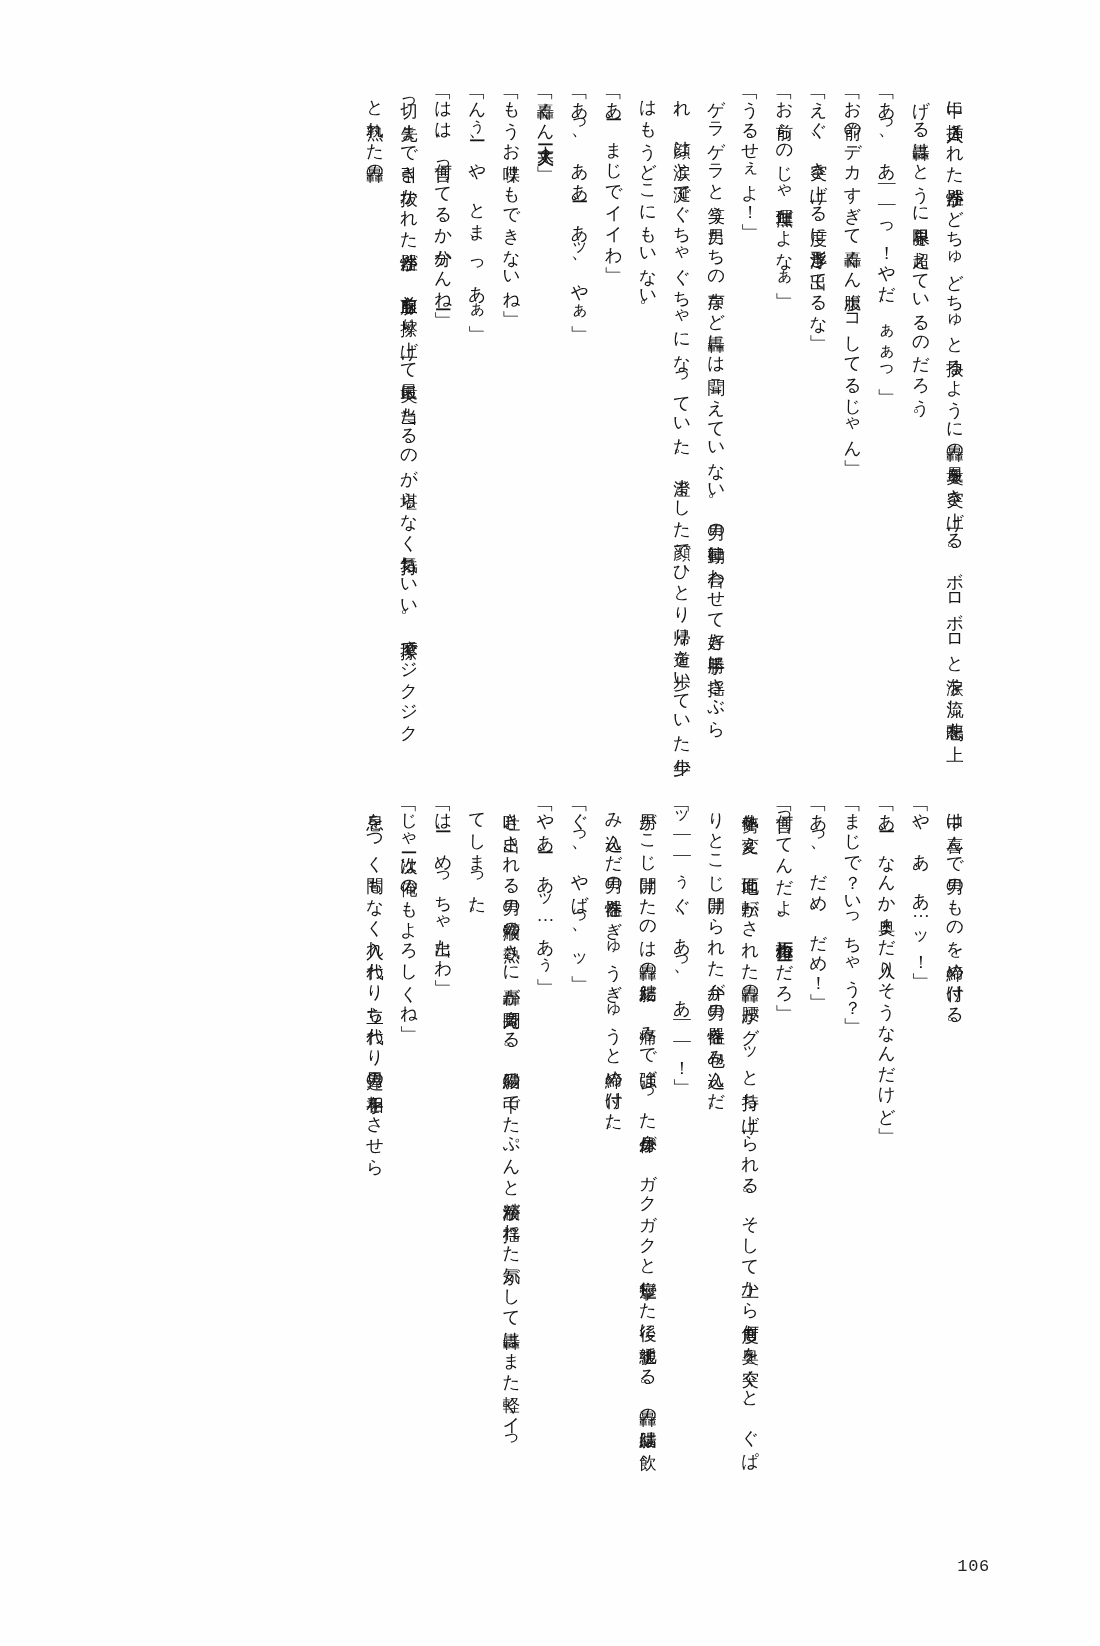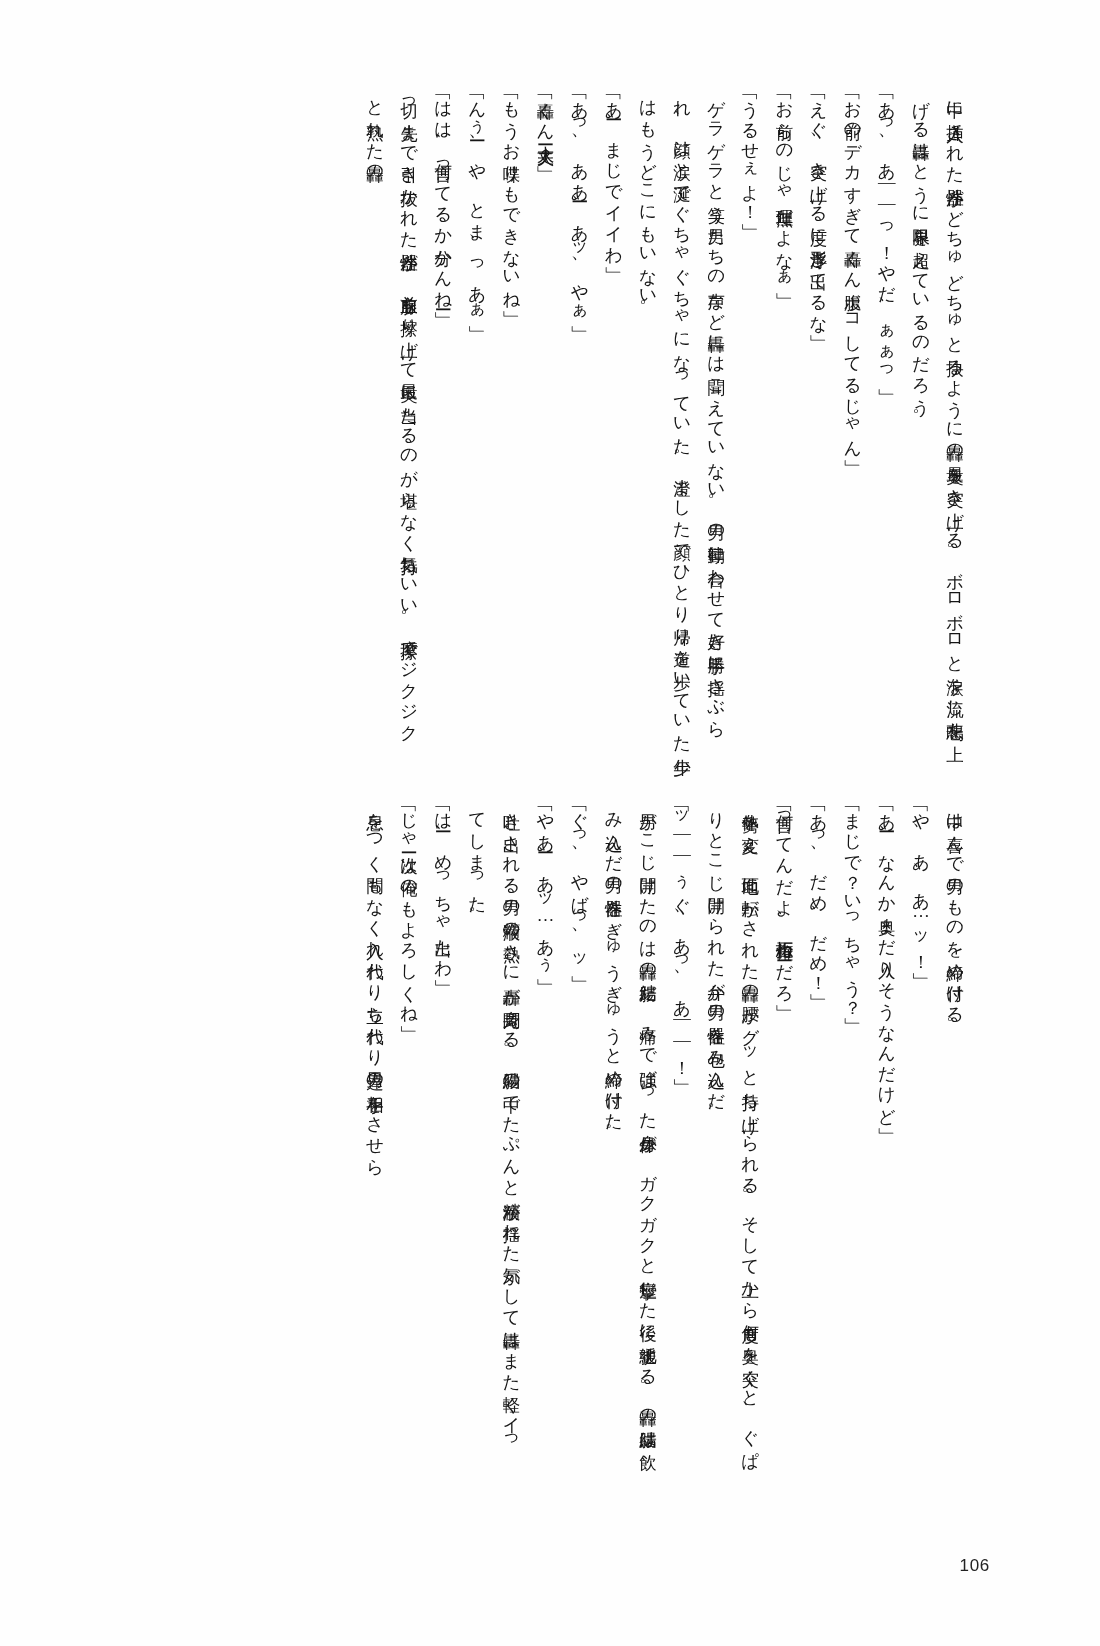--- a/index.html
+++ b/index.html
@@ -45,21 +45,21 @@
     height: 660px;
     width: 712px;
   }
   .page-number {
     position: absolute;
     right: 110px;
     bottom: 70px;
     font-size: 17px;
     letter-spacing: 0.04em;
     color: #222222;
-    font-family: Liberation Sans, sans-serif;
+    font-family: Liberation Mono, monospace;
   }
   
   .paper-tint {
     position: absolute;
     inset: 0;
     background: #fefefe;
     pointer-events: none;
   }
 </style>
 </head>

